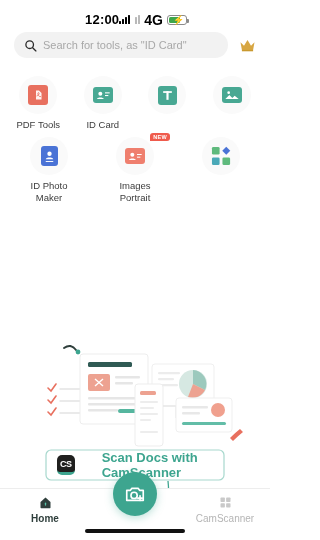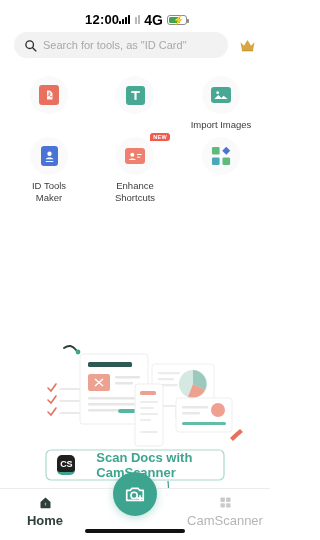--- a/index.html
+++ b/index.html
@@ -65,21 +65,21 @@
   .illus-wrap { flex:1; position:relative; }
   .illus { position:absolute; left:0; right:0; top:122px; height:185px; }
 
   
   .tabbar {
     position:absolute; bottom:0; left:0; right:0; height:52px;
     background:#fff; border-top:1px solid #ededed;
     display:flex; align-items:flex-start; padding-top:6px;
   }
   .tab { flex:1; display:flex; flex-direction:column; align-items:center; gap:3px; }
-  .tab .tlabel { font-size:13px; color:#b5b5b5; }
+  .tab .tlabel { font-size:10px; color:#b5b5b5; }
   .tab.active .tlabel { color:#2f3f3c; font-weight:bold; }
   .tab.spacer { visibility:hidden; }
   .fab {
     position:absolute; left:50%; transform:translateX(-50%); bottom:24px;
     width:44px; height:44px; border-radius:50%; background:#3da58f;
     display:flex; align-items:center; justify-content:center;
     box-shadow:0 2px 8px rgba(61,165,143,.35);
   }
   .homebar { position:absolute; bottom:7px; left:50%; transform:translateX(-50%); width:100px; height:4px; background:#111; border-radius:2px; }
 </style>
@@ -131,22 +131,36 @@
 
       <div class="tool">
         <div class="tool-ico">
           <div class="sq" style="width:20px;height:20px;background:#e8705f;">
             <svg width="12" height="12" viewBox="0 0 24 24">
                 <path d="M8 3h6l5 5v13H8z" fill="#fff" opacity=".92"></path>
                 <path d="M9 14c4-1 6-4 5-6s-3 0-2 3 3 5 6 4" fill="none" stroke="#e8705f" stroke-width="1.6"></path>
               </svg>
           </div>
         </div>
-      </div>
-
+        <div class="tool-label">PDF Tools</div>
+      </div>
+
+      <div class="tool">
+        <div class="tool-ico">
+          <div class="sq" style="width:20px;height:16px;background:#48a893;">
+            <svg width="16" height="12" viewBox="0 0 24 18">
+              <circle cx="8" cy="7" r="3" fill="#fff"></circle>
+                <path d="M3 15c0-3 10-3 10 0z" fill="#fff"></path>
+              <rect x="15" y="5" width="7" height="1.6" fill="#fff"></rect>
+                <rect x="15" y="9" width="5" height="1.6" fill="#fff"></rect>
+            </svg>
+          </div>
+        </div>
+        <div class="tool-label">ID Card</div>
+      </div>
 
       <div class="tool">
         <div class="tool-ico">
           <div class="sq" style="width:19px;height:19px;background:#48a893;">
             <svg width="13" height="13" viewBox="0 0 24 24">
                 <rect x="4" y="4" width="16" height="3.2" fill="#fff"></rect>
                 <rect x="10" y="4" width="4" height="16" fill="#fff"></rect>
               </svg>
           </div>
         </div>
@@ -154,53 +168,52 @@
 
       <div class="tool">
         <div class="tool-ico">
           <div class="sq" style="width:20px;height:16px;background:#48a893;">
             <svg width="16" height="12" viewBox="0 0 24 18">
               <circle cx="7" cy="5.5" r="2" fill="#fff"></circle>
               <path d="M2 15l6-6 4.5 4.5L16 10l6 5z" fill="#fff"></path>
             </svg>
           </div>
         </div>
-        <div class="tool-label">Import Images</div>
       </div>
     </div>
 
     <div class="grid-row">
 
       <div class="tool">
         <div class="tool-ico">
           <div class="sq" style="width:17px;height:20px;background:#4a73d6;">
             <svg width="13" height="15" viewBox="0 0 18 22">
               <circle cx="9" cy="7" r="3.2" fill="#fff"></circle>
                 <path d="M3.5 15c0-3.2 11-3.2 11 0z" fill="#fff"></path>
               <rect x="3.5" y="17.6" width="11" height="1.4" fill="#fff"></rect>
             </svg>
           </div>
         </div>
-        <div class="tool-label">ID Tools Maker</div>
+        <div class="tool-label">ID Photo Maker</div>
       </div>
 
 
       <div class="tool">
         <div class="badge">NEW</div>
         <div class="tool-ico">
           <div class="sq" style="width:20px;height:16px;background:#ef7f6e;">
             <svg width="16" height="12" viewBox="0 0 24 18">
               <circle cx="8" cy="7" r="3" fill="#fff"></circle>
                 <path d="M3 15c0-3 10-3 10 0z" fill="#fff"></path>
               <rect x="15" y="6" width="7" height="1.5" fill="#fff"></rect>
                 <rect x="15" y="10" width="5" height="1.5" fill="#fff"></rect>
             </svg>
           </div>
         </div>
-        <div class="tool-label">Enhance Shortcuts</div>
+        <div class="tool-label">Images Portrait</div>
       </div>
 
       <div class="tool">
         <div class="tool-ico">
           <svg width="21" height="21" viewBox="0 0 22 22">
             <rect x="1" y="1" width="8" height="8" rx="1.4" fill="#5fba7d"></rect>
             <rect x="1" y="12" width="8" height="8" rx="1.4" fill="#4aa9b8"></rect>
             <rect x="12" y="12" width="8" height="8" rx="1.4" fill="#5fba7d"></rect>
             <path d="M16 .8l4.2 4.2L16 9.2 11.8 5z" fill="#4a73d6"></path>
           </svg>
@@ -270,21 +283,21 @@
         <circle cx="218" cy="84" r="7" fill="#f0a08e"></circle>
         <rect x="182" y="96" width="44" height="3" rx="1.5" fill="#62bda7"></rect>
 
         <path d="M230 112 q6 -6 10 -9 l3 3 q-5 4 -10 9z" fill="#e8705f"></path>
 
         <rect x="46" y="124" width="178" height="30" rx="5" fill="#fff" stroke="#a7d8cd" stroke-width="1.2"></rect>
 
         <path d="M168 155 q2 18 -3 30" fill="none" stroke="#3da58f" stroke-width="1.3"></path>
       </svg>
 
-      <div style="position:absolute; left:46px; top:124px; width:214px; height:30px; display:flex; align-items:center; gap:1px; padding-left:11px;">
+      <div style="position:absolute; left:46px; top:124px; width:214px; height:30px; display:flex; align-items:center; gap:7px; padding-left:11px;">
         <div style="width:20px;height:20px;border-radius:5px;background:#20201f;display:flex;align-items:center;justify-content:center;border-bottom:3px solid #3da58f;">
           <span style="color:#fff;font-size:9px;font-weight:bold;letter-spacing:-.3px;">CS</span>
         </div>
         <span style="font-size:13px;color:#3da58f;font-weight:bold;margin-left:20px;">Scan Docs with CamScanner</span>
       </div>
     </div>
   </div>
 
   <div class="tabbar">
 

